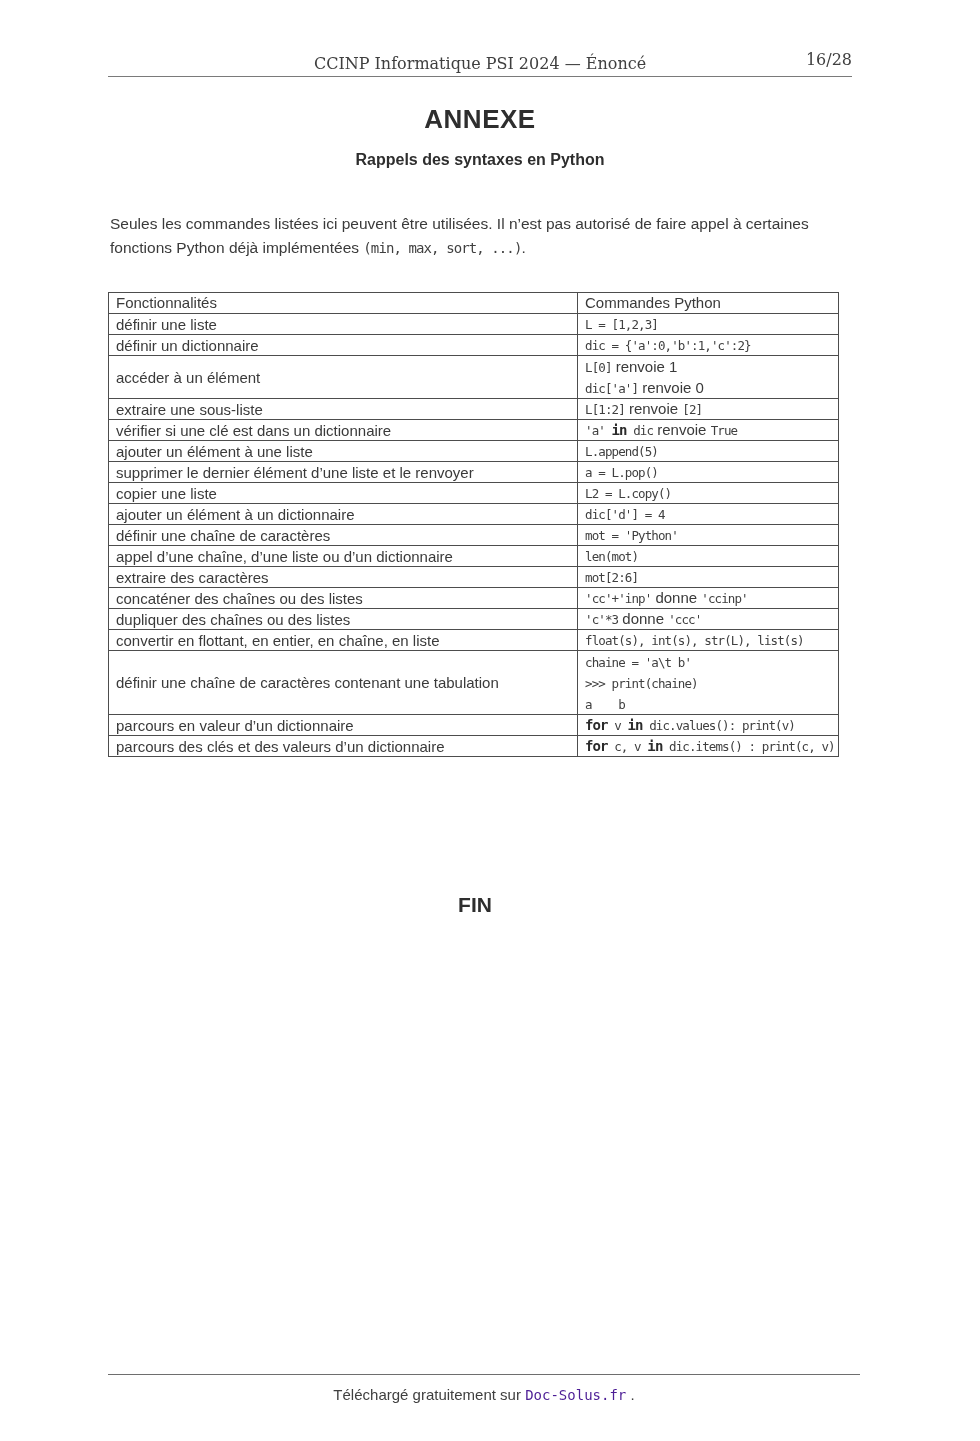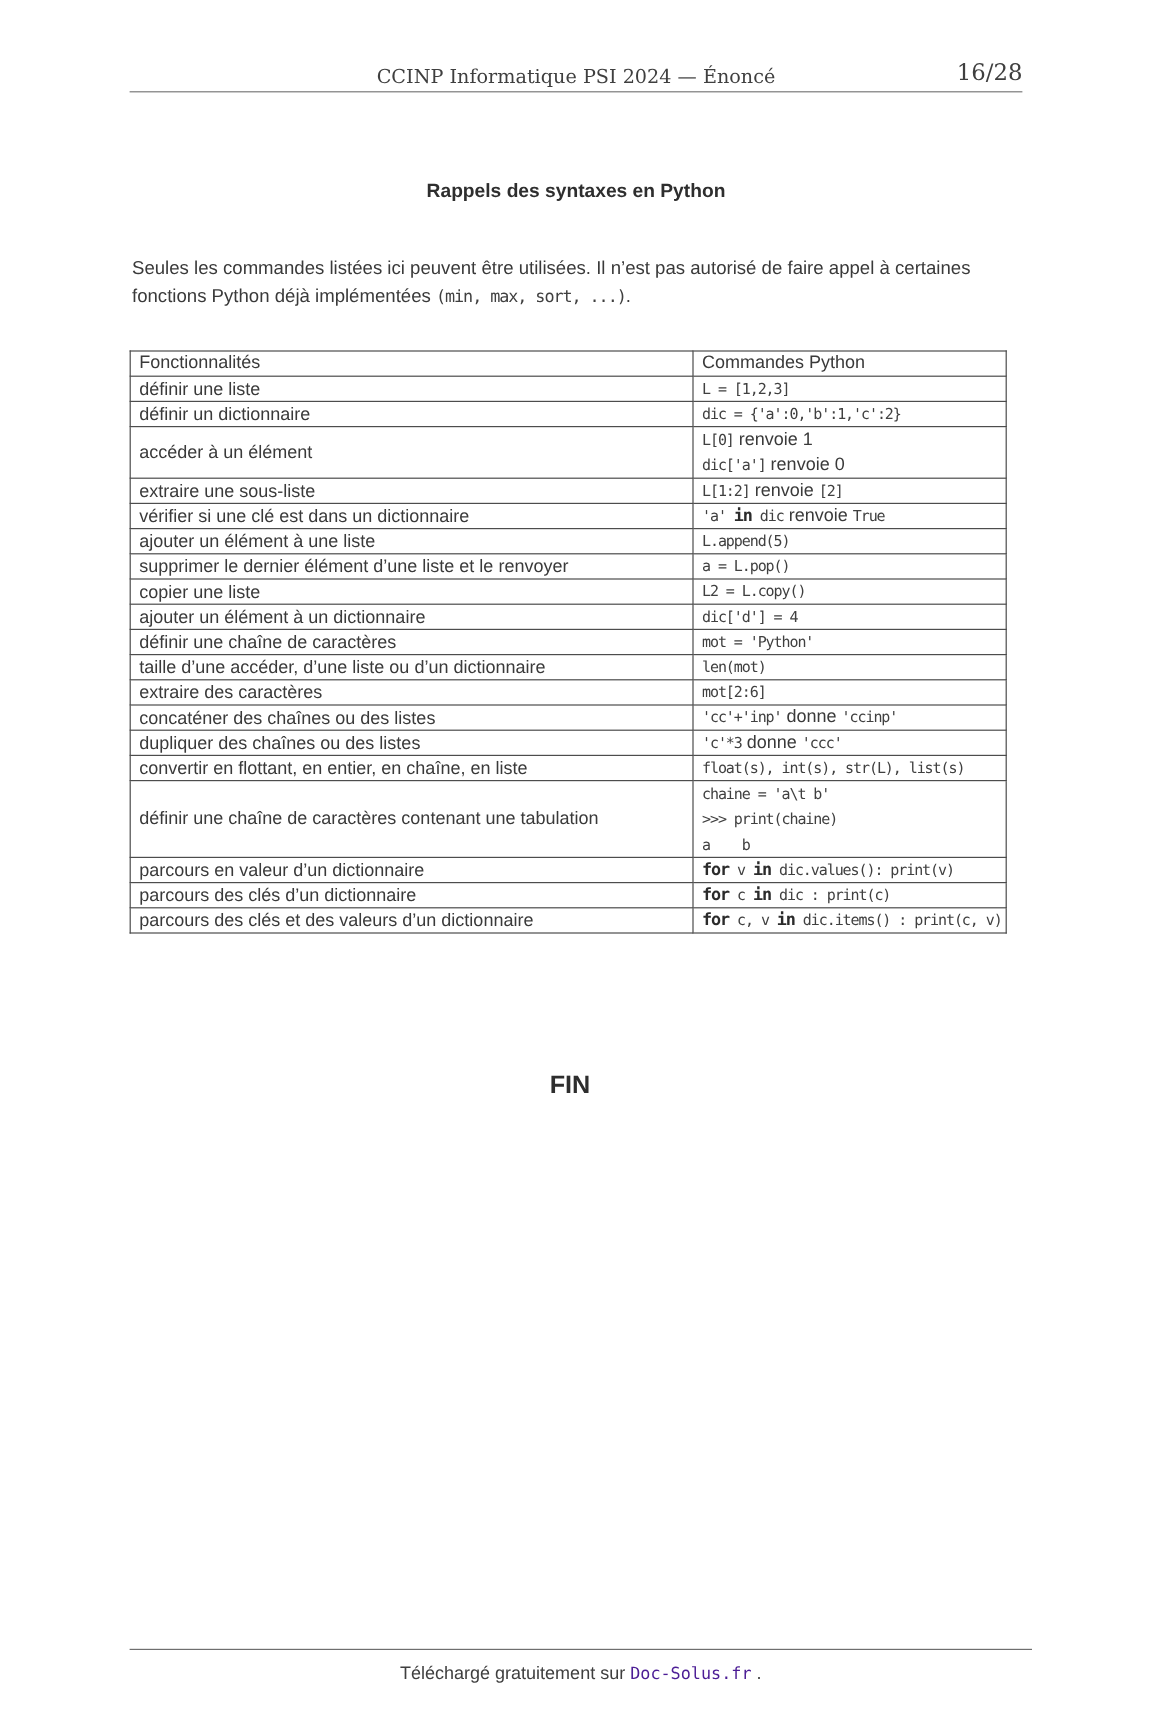--- a/index.html
+++ b/index.html
@@ -29,21 +29,21 @@
     text-align: center;
     font-family: "DejaVu Serif", "Liberation Serif", serif;
     font-size: 16px;
     color: #3f3f3f;
   }
   .hdr-page {
     position: absolute;
     right: 0;
     top: 0;
     font-family: "DejaVu Serif", "Liberation Serif", serif;
-    font-size: 19px;
+    font-size: 16px;
     color: #3f3f3f;
   }
 
   
   .doc-title {
     position: absolute;
     left: 108px;
     top: 104px;
     width: 744px;
     margin: 0;
@@ -172,20 +172,21 @@
 </head>
 <body>
 
 <div class="page">
 
   <div class="page-header">
     <span class="hdr-title">CCINP Informatique PSI 2024 — Énoncé</span>
     <span class="hdr-page">16/28</span>
   </div>
 
+  <h1 class="doc-title">ANNEXE</h1>
   <h2 class="doc-subtitle">Rappels des syntaxes en Python</h2>
 
   <p class="intro"><span class="">Seules les commandes listées ici peuvent être utilisées. Il n’est pas autorisé de faire appel à certaines fonctions Python déjà implémentées </span><span class="m">(min, max, sort, ...)</span><span class="">.</span></p>
 
   <table class="syntax-table">
     <colgroup>
       <col style="width:469px">
       <col style="width:261px">
     </colgroup>
     <thead>
@@ -250,21 +251,21 @@
             <div class="code-line"><span class="m">dic['d'] = 4</span></div>
           </td>
         </tr>
         <tr>
           <td class="cell-label">définir une chaîne de caractères</td>
           <td class="cell-code">
             <div class="code-line"><span class="m">mot = 'Python'</span></div>
           </td>
         </tr>
         <tr>
-          <td class="cell-label">taille d’une accéder, d’une liste ou d’un dictionnaire</td>
+          <td class="cell-label">appel d’une chaîne, d’une liste ou d’un dictionnaire</td>
           <td class="cell-code">
             <div class="code-line"><span class="m">len(mot)</span></div>
           </td>
         </tr>
         <tr>
           <td class="cell-label">extraire des caractères</td>
           <td class="cell-code">
             <div class="code-line"><span class="m">mot[2:6]</span></div>
           </td>
         </tr>
@@ -294,26 +295,20 @@
             <div class="code-line"><span class="m">a    b</span></div>
           </td>
         </tr>
         <tr>
           <td class="cell-label">parcours en valeur d’un dictionnaire</td>
           <td class="cell-code">
             <div class="code-line"><span class="k">for</span><span class="m"> v </span><span class="k">in</span><span class="m"> dic.values(): print(v)</span></div>
           </td>
         </tr>
         <tr>
-          <td class="cell-label">parcours des clés d’un dictionnaire</td>
-          <td class="cell-code">
-            <div class="code-line"><span class="k">for</span><span class="m"> c </span><span class="k">in</span><span class="m"> dic : print(c)</span></div>
-          </td>
-        </tr>
-        <tr>
           <td class="cell-label">parcours des clés et des valeurs d’un dictionnaire</td>
           <td class="cell-code">
             <div class="code-line"><span class="k">for</span><span class="m"> c, v </span><span class="k">in</span><span class="m"> dic.items() : print(c, v)</span></div>
           </td>
         </tr>
       </tbody>
   </table>
 
   <div class="fin">FIN</div>
 

